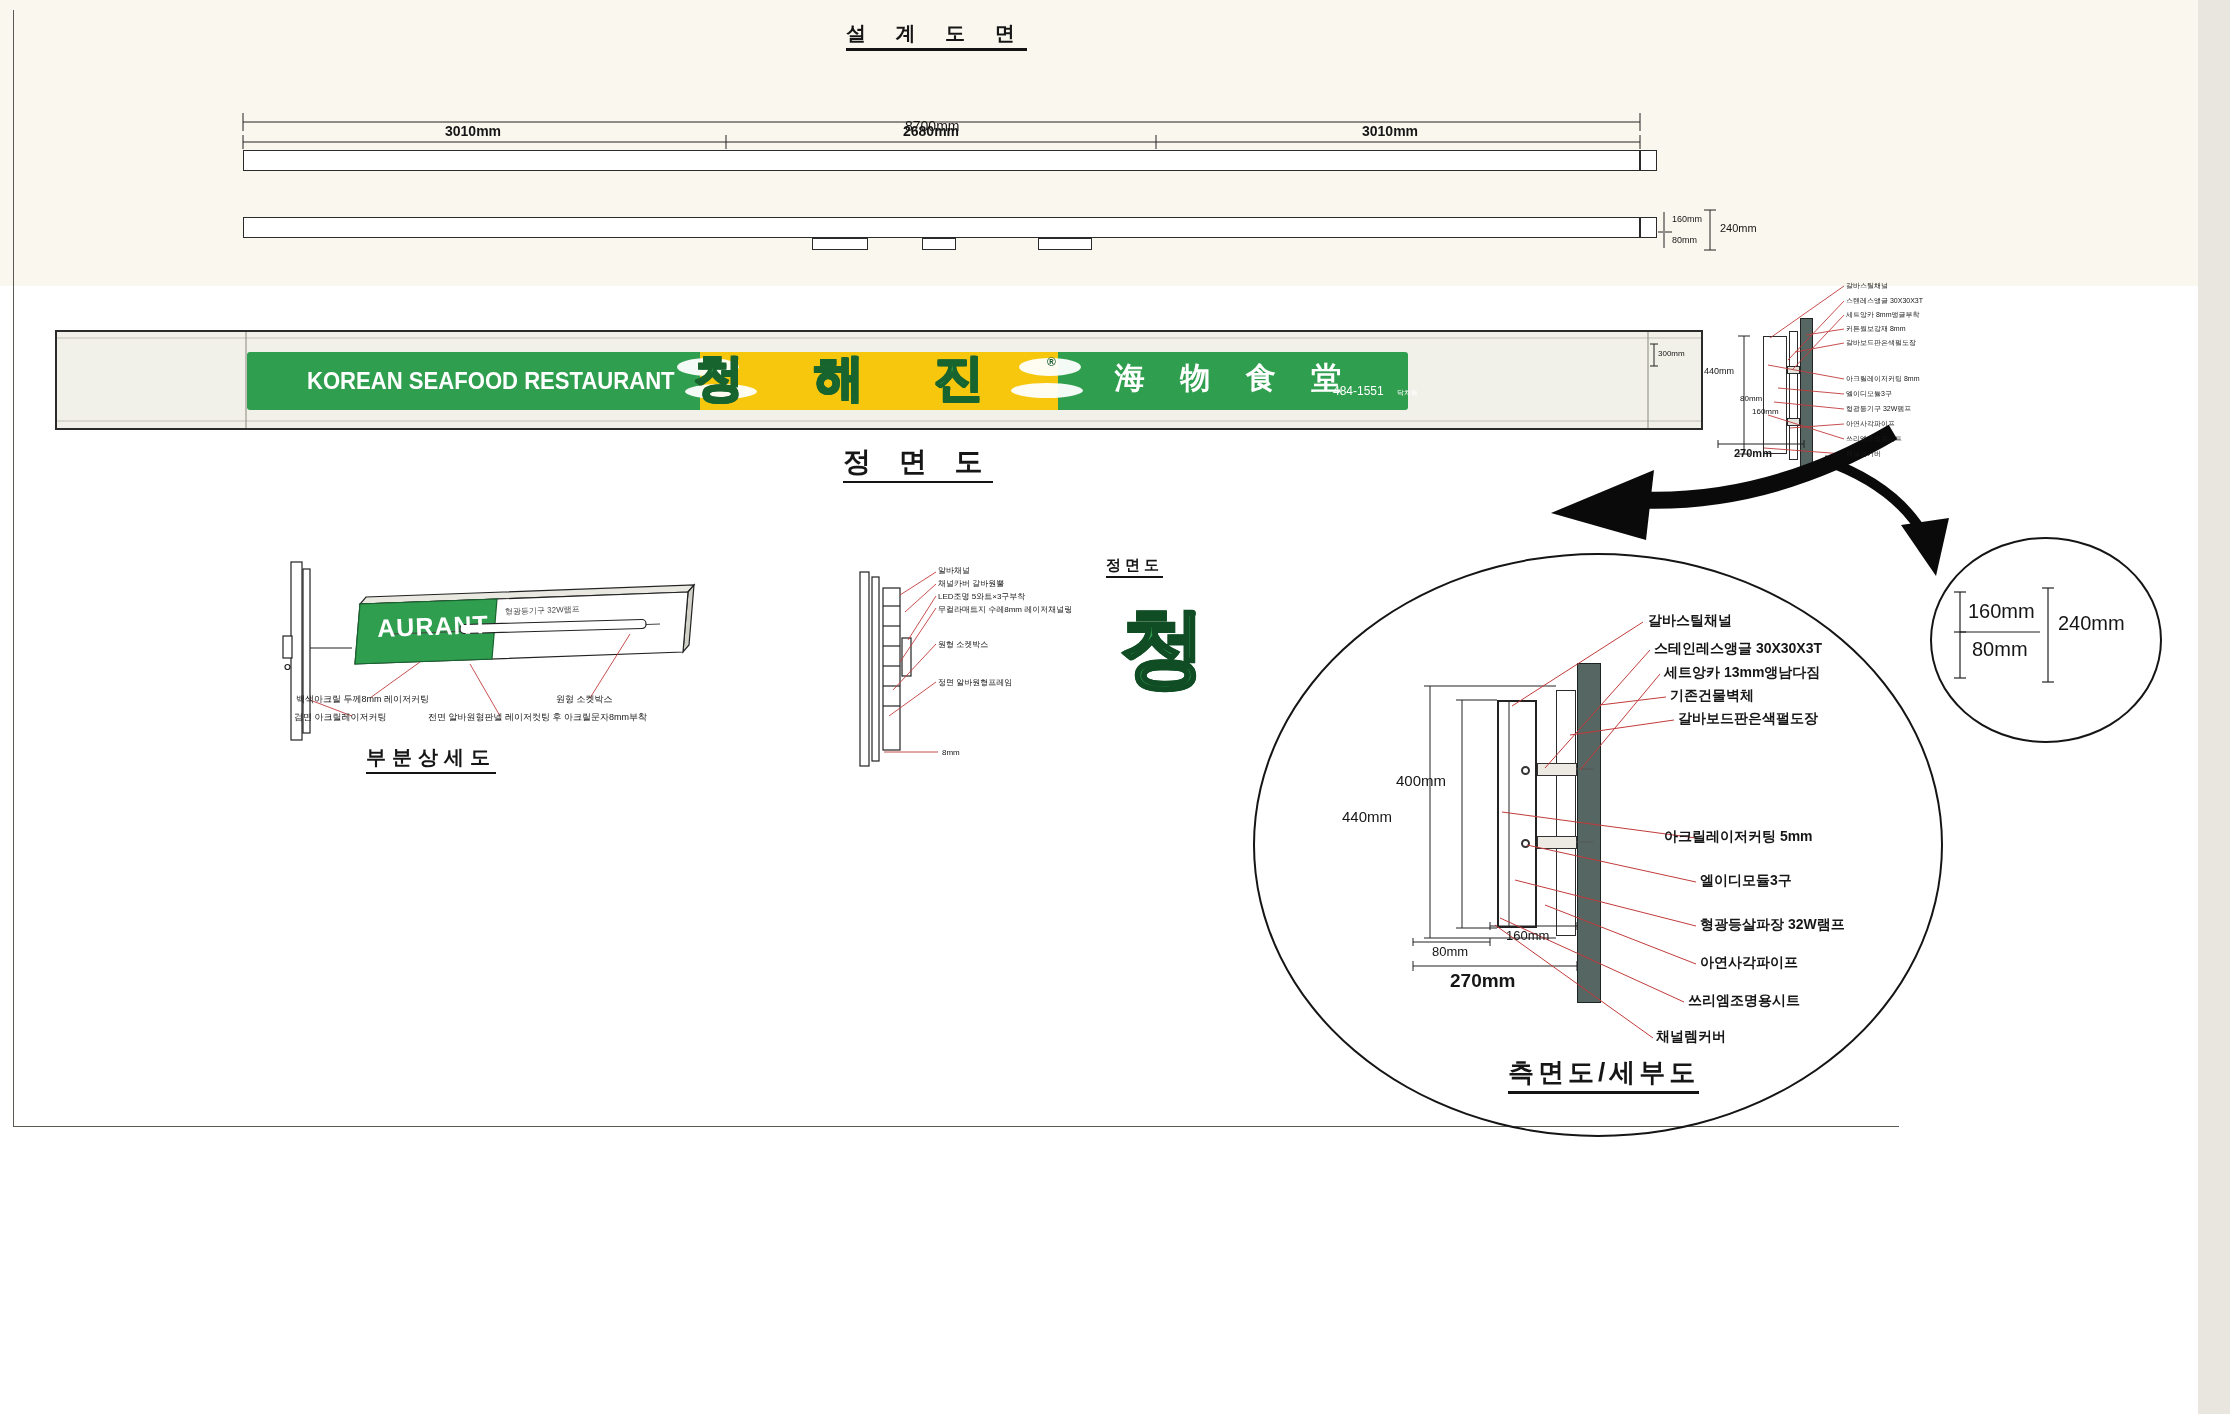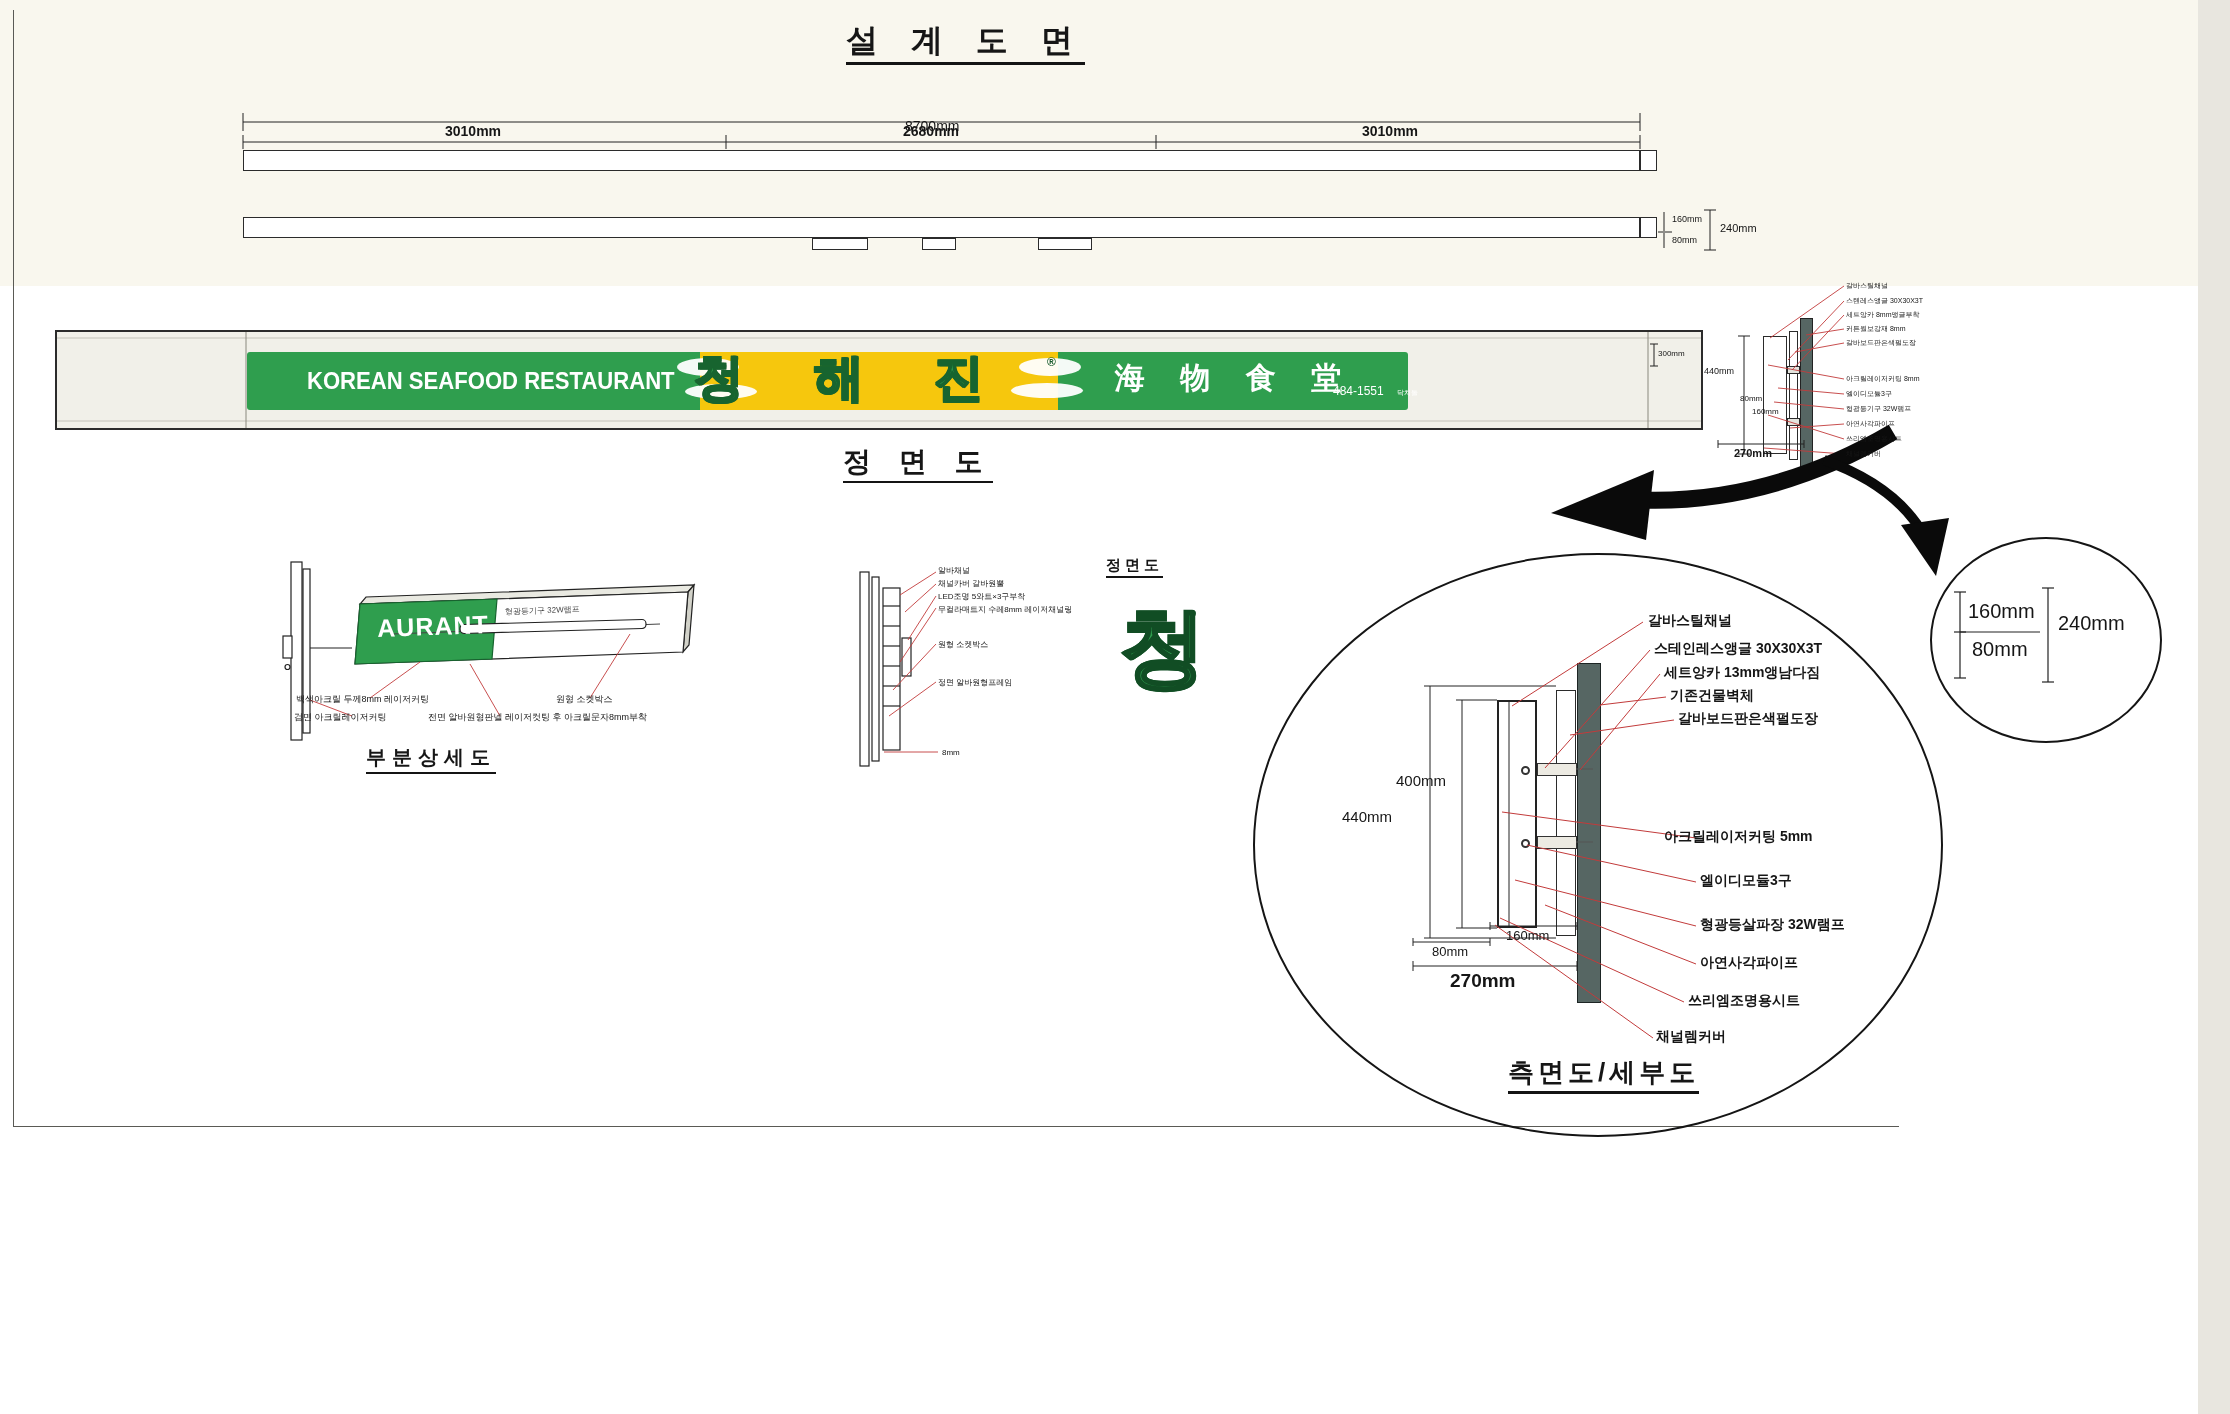--- a/index.html
+++ b/index.html
@@ -6,21 +6,21 @@
   html,body{width:2230px;height:1414px;background:#ffffff;position:relative;overflow:hidden;
     font-family:"Liberation Sans","DejaVu Sans",sans-serif;color:#161616}
   .abs{position:absolute}
   .t{position:absolute;white-space:nowrap;color:#161616;line-height:1.15}
   .b{font-weight:700}
   .hd{font-weight:700;border-bottom:2px solid #141414;padding-bottom:3px;display:inline-block}
   .box{position:absolute;border:1px solid #2b2b2b;background:#ffffff}
   .ellipse{position:absolute;border:2px solid #151515;border-radius:50%;background:transparent}
   .f7{font-size:7px}.f8{font-size:8px}.f9{font-size:9px}.f11{font-size:11px}
   .f13{font-size:13px}.f14{font-size:14px}.f15{font-size:15px}.f19{font-size:19px}
-  .f20{font-size:20px}.f22{font-size:28px}.f26{font-size:26px}.f30{font-size:32px}
+  .f20{font-size:20px}.f22{font-size:28px}.f26{font-size:26px}.f30{font-size:20px}
   .outlined-green{color:#2f9e4e;-webkit-text-stroke:2px #17642f;
     text-shadow:1px 1px 0 #17642f,-1px -1px 0 #17642f,1px -1px 0 #17642f,-1px 1px 0 #17642f}
   svg.layer{position:absolute;left:0;top:0;pointer-events:none}
   .cloud{position:absolute;background:#fff;border-radius:50%;opacity:.95}
 </style>
 </head>
 <body>
 
 <div class="abs" style="left:0;top:1128;width:2230px;height:286px;background:#f9f7ee"></div>
 <div class="abs" style="left:2198px;top:0;width:32px;height:1414px;background:#e8e6df"></div>

